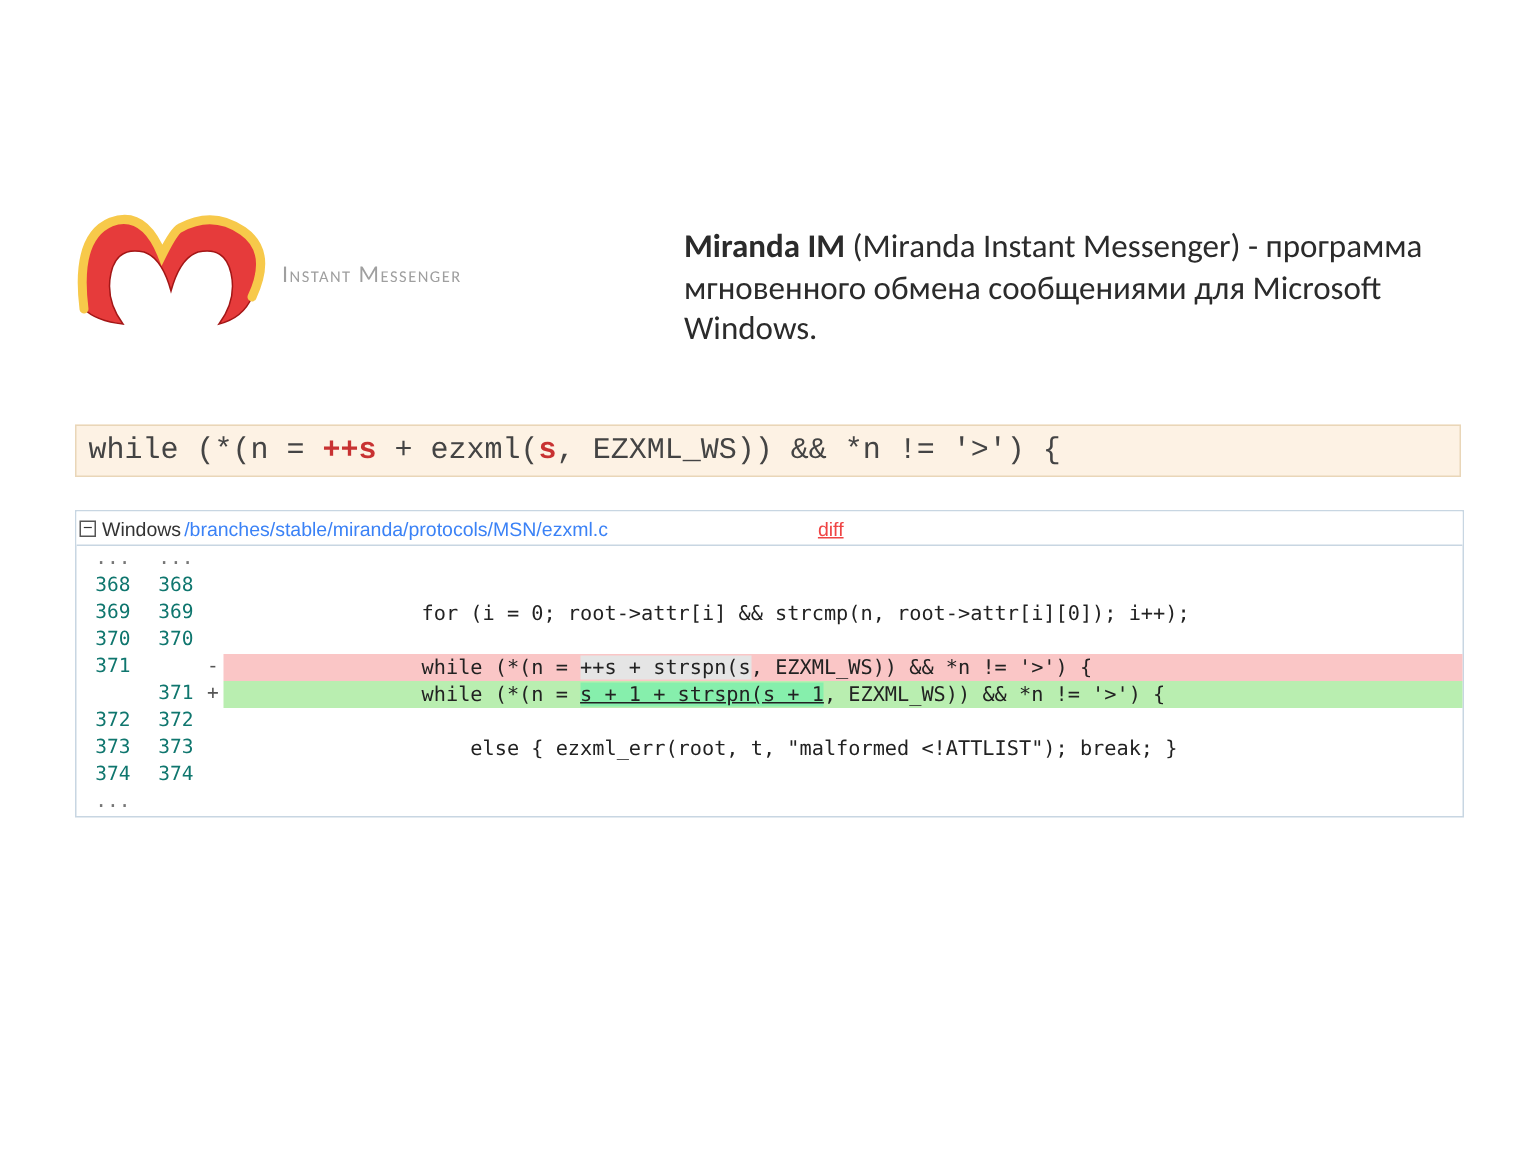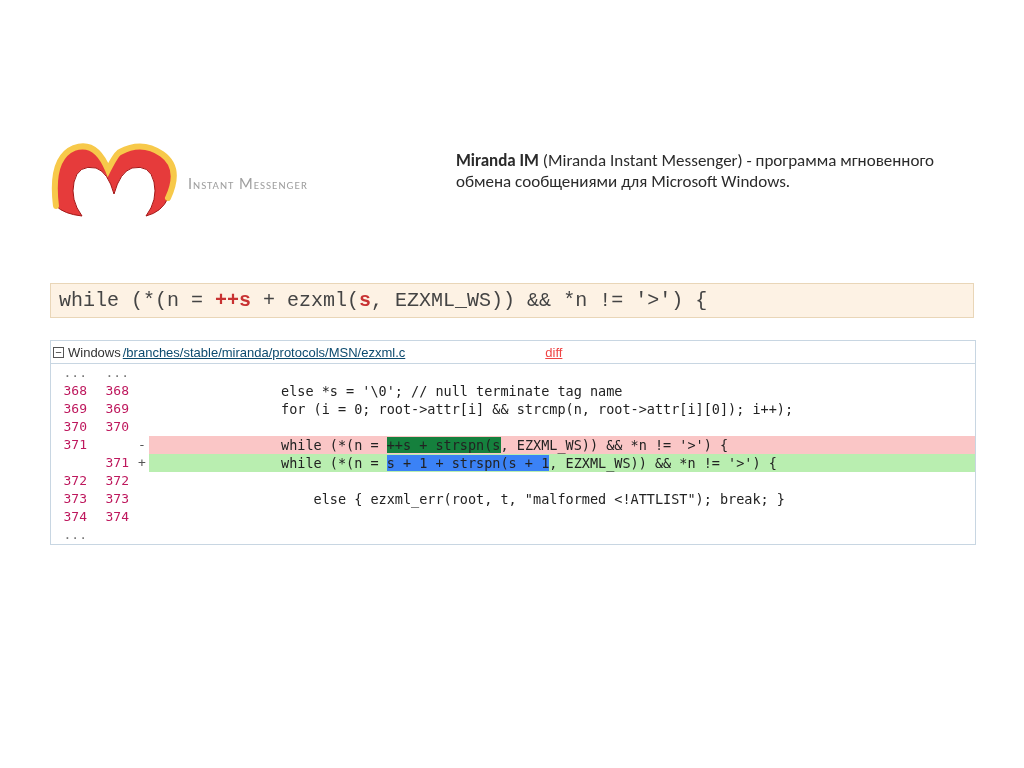--- a/index.html
+++ b/index.html
@@ -60,21 +60,21 @@
     letter-spacing: 1px;
     font-variant: small-caps;
     margin-top: 2px;
   }
   
   .desc {
     position: absolute;
     top: 150px;
     left: 456px;
     right: 52px;
-    font-size: 17px;
+    font-size: 22px;
     line-height: 1.25;
     color: #2b2b2b;
   }
   .desc b { font-weight: 700; }
   
   .highlight-line {
     position: absolute;
     top: 283px;
     left: 50px;
     right: 50px;
@@ -113,53 +113,53 @@
     height: 11px;
     border: 1px solid #555;
     font-size: 11px;
     line-height: 9px;
     text-align: center;
     color: #333;
     margin-right: 4px;
     box-sizing: border-box;
   }
   .modify-label { color: #333; margin-right: 2px; }
-  .path-link { color: #0c4a6e; text-decoration: underline; }
+  .path-link { color: #3b82f6; }
   .diff-link { color: #ef4444; text-decoration: underline; margin-left: 140px; }
   .diff-body { }
   .diff-row {
     display: flex;
     height: 18px;
     line-height: 18px;
     white-space: pre;
   }
   .ln {
     width: 42px;
     text-align: right;
-    color: #be185d;
+    color: #0f766e;
     padding-right: 6px;
     box-sizing: border-box;
     font-size: 13px;
   }
   .sign {
     width: 14px;
     text-align: center;
     color: #555;
     font-size: 13px;
   }
   .codecell {
     flex: 1;
     font-size: 13.5px;
     color: #222;
     padding-left: 2px;
   }
   .row-del .codecell { background: #fac6c6; }
-  .row-del .codecell .inner-hl { background: #15803d; }
+  .row-del .codecell .inner-hl { background: #e5e5e5; }
   .row-add .codecell { background: #b9eeb0; }
-  .row-add .codecell .inner-hl { background: #3b82f6; }
+  .row-add .codecell .inner-hl { background: #86efac; text-decoration: underline; }
   .dots { color: #777; }
 </style>
 </head>
 <body>
 
 <div class="slide">
 
 
   <div class="logo-wrap">
     <div class="logo-mark">
@@ -181,21 +181,21 @@
 
   <div class="diffbox">
     <div class="diff-header">
       <span class="toggle-box">−</span>
       <span class="modify-label">Windows</span>
       <span class="path-link">/branches/stable/miranda/protocols/MSN/ezxml.c</span>
       <span class="diff-link">diff</span>
     </div>
     <div class="diff-body" id="diff-body">
         <div class="diff-row "><span class="ln dots">...</span><span class="ln dots">...</span><span class="sign"></span><span class="codecell"></span></div>
-        <div class="diff-row "><span class="ln">368</span><span class="ln">368</span><span class="sign"></span><span class="codecell">                else *s = '\0'; // null terminate tag name</span></div>
+        <div class="diff-row "><span class="ln">368</span><span class="ln">368</span><span class="sign"></span></div>
         <div class="diff-row "><span class="ln">369</span><span class="ln">369</span><span class="sign"></span><span class="codecell">                for (i = 0; root-&gt;attr[i] &amp;&amp; strcmp(n, root-&gt;attr[i][0]); i++);</span></div>
         <div class="diff-row "><span class="ln">370</span><span class="ln">370</span><span class="sign"></span><span class="codecell"></span></div>
         <div class="diff-row row-del"><span class="ln">371</span><span class="ln"></span><span class="sign">-</span><span class="codecell">                while (*(n = <span class="inner-hl">++s + strspn(s</span>, EZXML_WS)) &amp;&amp; *n != '&gt;') {</span></div>
         <div class="diff-row row-add"><span class="ln"></span><span class="ln">371</span><span class="sign">+</span><span class="codecell">                while (*(n = <span class="inner-hl">s + 1 + strspn(s + 1</span>, EZXML_WS)) &amp;&amp; *n != '&gt;') {</span></div>
         <div class="diff-row "><span class="ln">372</span><span class="ln">372</span><span class="sign"></span></div>
         <div class="diff-row "><span class="ln">373</span><span class="ln">373</span><span class="sign"></span><span class="codecell">                    else { ezxml_err(root, t, "malformed &lt;!ATTLIST"); break; }</span></div>
         <div class="diff-row "><span class="ln">374</span><span class="ln">374</span><span class="sign"></span><span class="codecell"></span></div>
         <div class="diff-row "><span class="ln dots">...</span><span class="ln"></span><span class="sign"></span><span class="codecell"></span></div>
       </div>
   </div>

